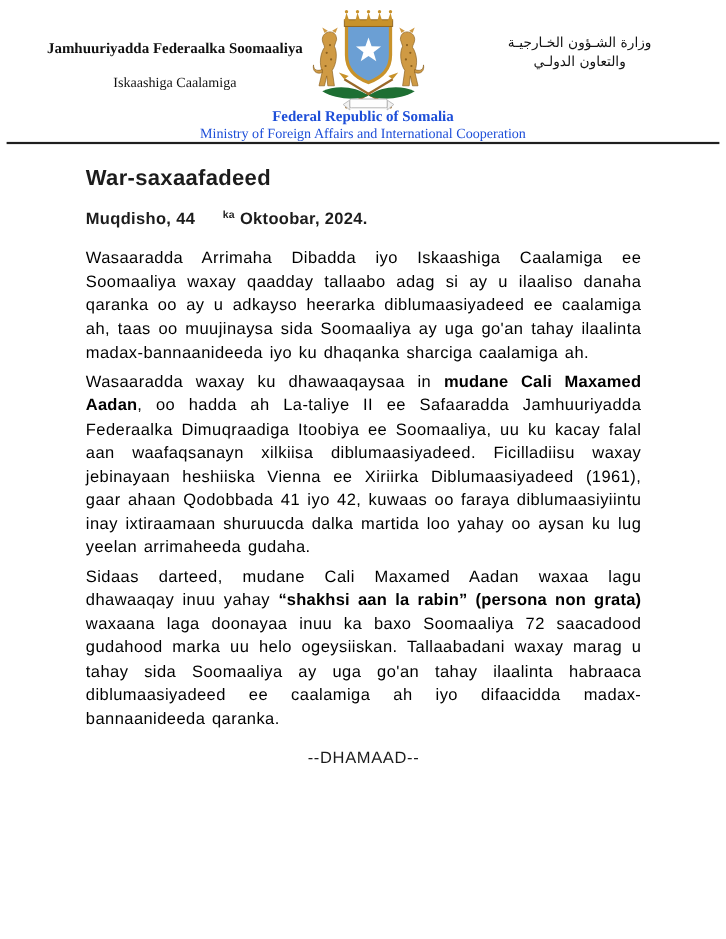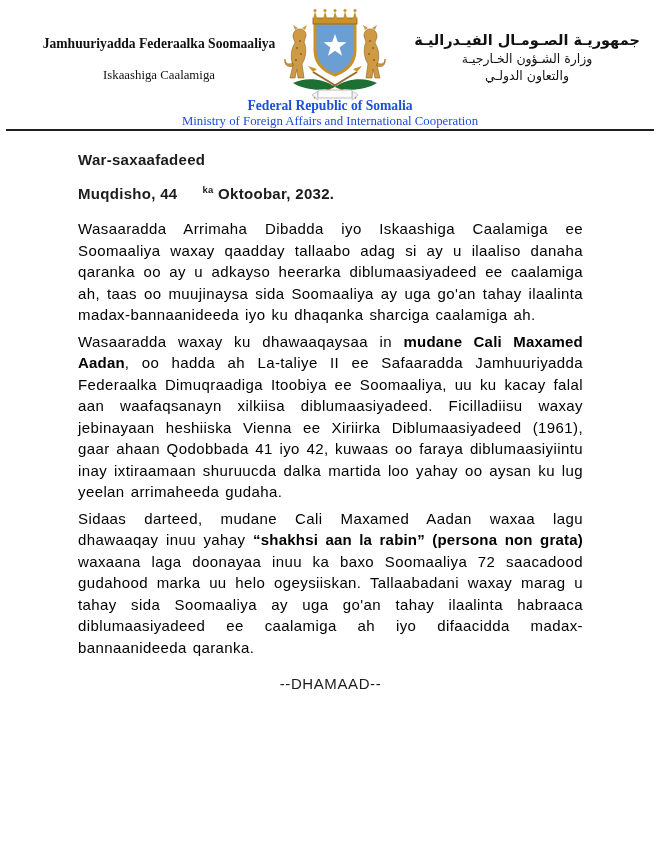--- a/index.html
+++ b/index.html
@@ -35,21 +35,21 @@
   }
   .hdr-center .l1{font-weight:bold; font-size:13.6px; line-height:15px;}
   .hdr-center .l2{font-size:12.8px; line-height:15px; margin-top:1px;}
   .rule{position:absolute; left:6px; right:6px; top:129px; height:2px; background:var(--rule);}
   
   .c-shield{fill:var(--shield);} .c-gold{fill:var(--gold);}
   .c-star{fill:var(--star);} .c-leopard{fill:var(--leopard);}
   .c-leaf{fill:var(--leaf);} .c-spot{fill:var(--gold-dark);}
   
   main{position:absolute; left:78px; top:151px; width:505px;}
-  .doc-title{font-weight:bold; font-size:15px; letter-spacing:.3px; margin:0 0 16px;}
+  .doc-title{font-weight:bold; font-size:20px; letter-spacing:.3px; margin:0 0 16px;}
   .dateline{font-weight:bold; font-size:15px; letter-spacing:.3px; margin:0 0 16px;}
   .dateline sup{font-size:9.5px; font-weight:bold;margin-left:25px;}
   p.body-par{
     font-size:15px; line-height:21.5px; text-align:justify;
     letter-spacing:.4px; word-spacing:1.5px; margin:0 0 5px; color:#000000;
   }
   p.body-par b{letter-spacing:.2px;}
   .end-marker{
     text-align:center; font-weight:normal; font-size:15px;
     letter-spacing:.6px; margin:17px 0 0;
@@ -113,37 +113,36 @@
           <circle class="c-gold" cx="35" cy="2.6" r="1.5"></circle>
           <circle class="c-gold" cx="45" cy="2.6" r="1.5"></circle>
           <circle class="c-gold" cx="55" cy="2.6" r="1.5"></circle>
           <circle class="c-gold" cx="65" cy="2.6" r="1.5"></circle>
           <circle class="c-gold" cx="75" cy="2.6" r="1.5"></circle>
         </g>
       </svg>
     </div>
 
     <div class="hdr-right">
-      <div class="l1">جمهوريـة الصـومـال الفيـدراليـة</div>
       <div class="l2">وزارة الشـؤون الخـارجيـة</div>
       <div class="l3">والتعاون الدولـي</div>
     </div>
 
     <div class="hdr-center">
       <div class="l1">Federal Republic of Somalia</div>
       <div class="l2">Ministry of Foreign Affairs and International Cooperation</div>
     </div>
 
     <div class="rule"></div>
   </header>
 
   <main>
     <h1 class="doc-title">War-saxaafadeed</h1>
 
-    <p class="dateline"><span>Muqdisho, 44</span><sup>ka</sup><span> Oktoobar, 2032.</span></p>
+    <p class="dateline"><span>Muqdisho, 44</span><sup>ka</sup><span> Oktoobar, 2024.</span></p>
 
     <p class="body-par"><span>Wasaaradda Arrimaha Dibadda iyo Iskaashiga Caalamiga ee Soomaaliya waxay qaadday tallaabo adag si ay u ilaaliso danaha qaranka oo ay u adkayso heerarka diblumaasiyadeed ee caalamiga ah, taas oo muujinaysa sida Soomaaliya ay uga go'an tahay ilaalinta madax-bannaanideeda iyo ku dhaqanka sharciga caalamiga ah.</span></p>
     <p class="body-par"><span>Wasaaradda waxay ku dhawaaqaysaa in </span><b>mudane Cali Maxamed Aadan</b><span>, oo hadda ah La-taliye II ee Safaaradda Jamhuuriyadda Federaalka Dimuqraadiga Itoobiya ee Soomaaliya, uu ku kacay falal aan waafaqsanayn xilkiisa diblumaasiyadeed. Ficilladiisu waxay jebinayaan heshiiska Vienna ee Xiriirka Diblumaasiyadeed (1961), gaar ahaan Qodobbada 41 iyo 42, kuwaas oo faraya diblumaasiyiintu inay ixtiraamaan shuruucda dalka martida loo yahay oo aysan ku lug yeelan arrimaheeda gudaha.</span></p>
     <p class="body-par"><span>Sidaas darteed, mudane Cali Maxamed Aadan waxaa lagu dhawaaqay inuu yahay </span><b>“shakhsi aan la rabin” (persona non grata)</b><span> waxaana laga doonayaa inuu ka baxo Soomaaliya 72 saacadood gudahood marka uu helo ogeysiiskan. Tallaabadani waxay marag u tahay sida Soomaaliya ay uga go'an tahay ilaalinta habraaca diblumaasiyadeed ee caalamiga ah iyo difaacidda madax-bannaanideeda qaranka.</span></p>
 
     <p class="end-marker">--DHAMAAD--</p>
   </main>
 
 </div>
 

